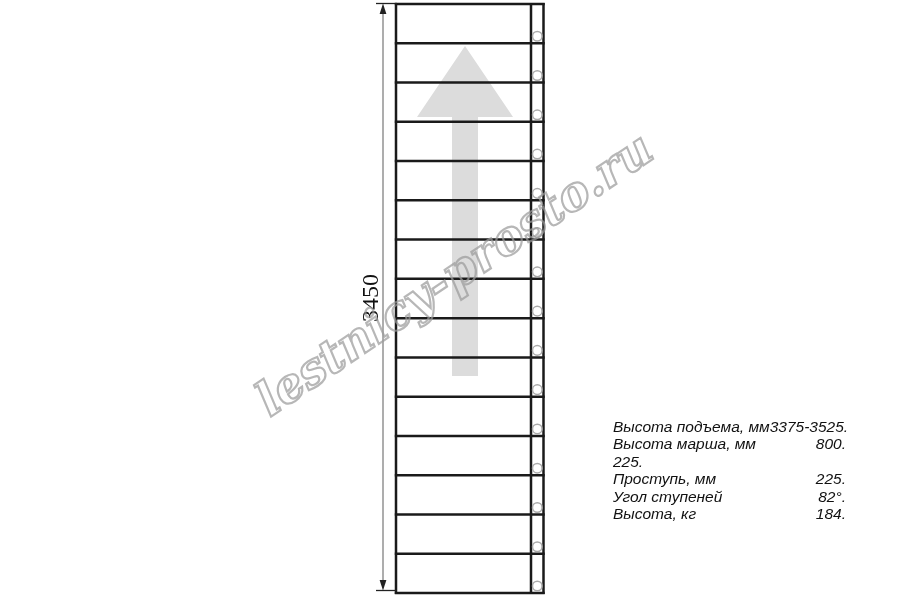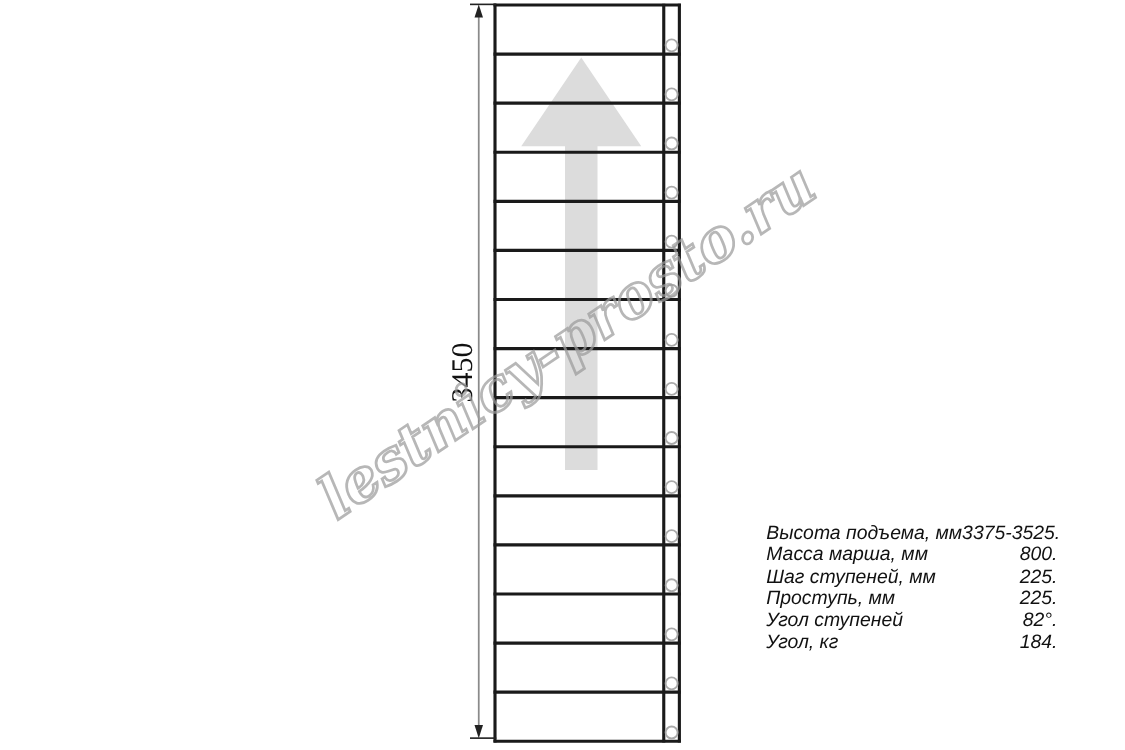--- a/index.html
+++ b/index.html
@@ -91,34 +91,33 @@
   </svg>
 
   <div class="watermark">lestnicy-prosto.ru</div>
 
   <div class="specs">
     <div class="specs-row">
       <span class="lbl">Высота подъема, мм</span>
       <span class="val">3375-3525.</span>
     </div>
     <div class="specs-row">
-      <span class="lbl">Масса марша, мм</span>
+      <span class="lbl">Высота марша, мм</span>
       <span class="val">800.</span>
     </div>
     <div class="specs-row">
-      <span class="lbl">Шаг ступеней, мм</span>
       <span class="val">225.</span>
     </div>
     <div class="specs-row">
       <span class="lbl">Проступь, мм</span>
       <span class="val">225.</span>
     </div>
     <div class="specs-row">
       <span class="lbl">Угол ступеней</span>
       <span class="val">82°.</span>
     </div>
     <div class="specs-row">
-      <span class="lbl">Угол, кг</span>
+      <span class="lbl">Высота, кг</span>
       <span class="val">184.</span>
     </div>
   </div>
 
 </div>
 
 </body></html>

